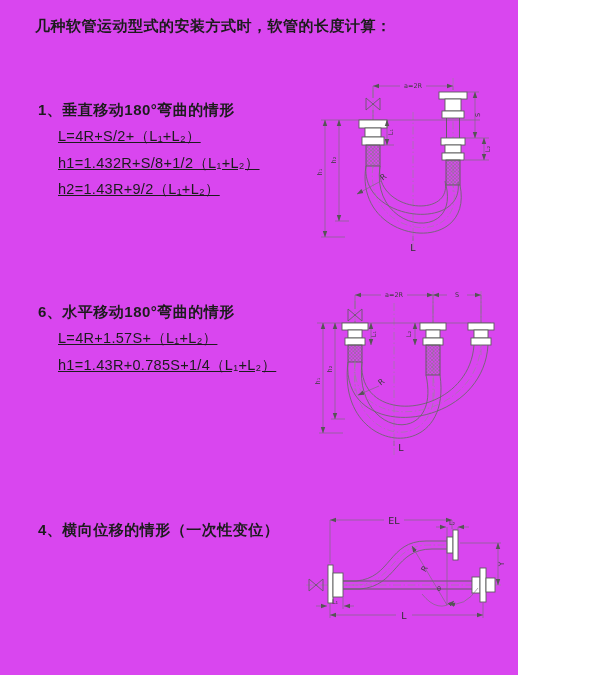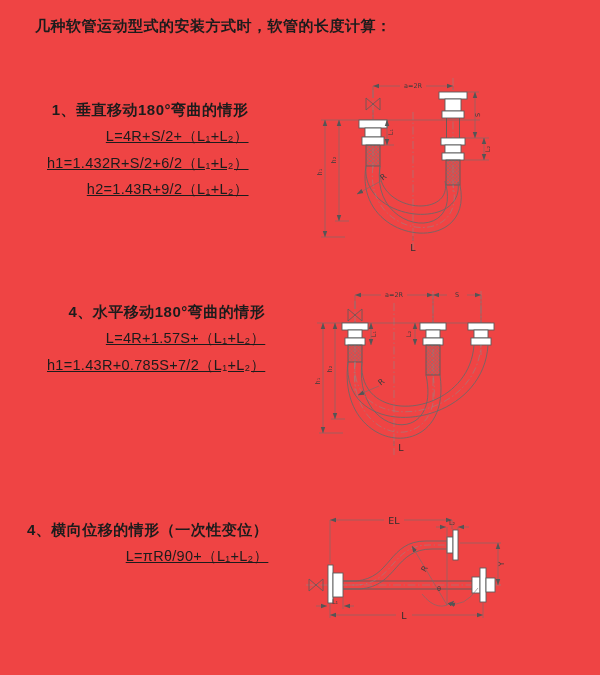--- a/index.html
+++ b/index.html
@@ -1,21 +1,21 @@
 <!DOCTYPE html>
 <html><head>
 <meta charset="utf-8">
 <style>
   html,body{margin:0;padding:0;background:#ffffff;}
   body{width:600px;height:675px;position:relative;overflow:hidden;
        font-family:"Liberation Sans","DejaVu Sans",sans-serif;color:#1c1c1c;}
-  .page{position:absolute;left:0;top:0;width:600px;height:675px;background:#ef4444;}
+  .page{position:absolute;left:0;top:0;width:518px;height:675px;background:#d946ef;}
   .title{position:absolute;left:35px;top:17px;width:550px;font-size:15px;
          font-weight:bold;letter-spacing:.5px;}
-  .sec{position:absolute;left:27px;text-align:right;}
+  .sec{position:absolute;left:38px;}
   .heading{font-size:15px;font-weight:bold;letter-spacing:.5px;height:22px;}
   .formula{font-size:14.5px;margin-left:20px;height:26.5px;line-height:26.5px;
            letter-spacing:.3px;white-space:nowrap;text-decoration:underline;}
   svg.diag{position:absolute;overflow:visible;}
   .ln{stroke:#5c5c5c;stroke-width:.9;fill:none;}
   .cv{stroke:#686868;stroke-width:.85;fill:none;}
   .th{stroke:#6f6f6f;stroke-width:.6;fill:none;}
   .cl{stroke:#8d8d8d;stroke-width:.55;fill:none;stroke-dasharray:8 2.5 1.5 2.5;}
   .cvd{stroke:#8d8d8d;stroke-width:.55;fill:none;stroke-dasharray:7 2.5 1.5 2.5;}
   .fit{fill:#ffffff;stroke:#5c5c5c;stroke-width:.9;}
@@ -27,33 +27,32 @@
 </head>
 <body>
 
 <div class="page">
 
   <div class="title">几种软管运动型式的安装方式时，软管的长度计算：</div>
 
   <div class="sec" style="top:101px">
     <div class="heading">1、垂直移动180°弯曲的情形</div>
     <div class="formula">L=4R+S/2+（L₁+L₂）</div>
-    <div class="formula">h1=1.432R+S/2+6/2（L₁+L₂）</div>
+    <div class="formula">h1=1.432R+S/8+1/2（L₁+L₂）</div>
     <div class="formula">h2=1.43R+9/2（L₁+L₂）</div>
   </div>
 
   <div class="sec" style="top:303px">
-    <div class="heading">4、水平移动180°弯曲的情形</div>
+    <div class="heading">6、水平移动180°弯曲的情形</div>
     <div class="formula">L=4R+1.57S+（L₁+L₂）</div>
-    <div class="formula">h1=1.43R+0.785S+7/2（L₁+L₂）</div>
+    <div class="formula">h1=1.43R+0.785S+1/4（L₁+L₂）</div>
   </div>
 
   <div class="sec" style="top:521px">
     <div class="heading">4、横向位移的情形（一次性变位）</div>
-    <div class="formula">L=πRθ/90+（L₁+L₂）</div>
   </div>
 
   <svg class="diag" style="left:315px;top:70px" width="285" height="195" viewBox="0 0 285 195">
     <defs>
       <marker id="m1" viewBox="0 0 8 8" refX="7.6" refY="4" markerWidth="6.5" markerHeight="6.5" markerUnits="userSpaceOnUse" orient="auto-start-reverse">
           <path d="M0,1.2 L8,4 L0,6.8 z"></path>
         </marker>
       <pattern id="hp1" width="3.5" height="3.5" patternUnits="userSpaceOnUse">
         <path d="M0 3.5 L3.5 0 M0 0 L3.5 3.5" stroke="#7a7a7a" stroke-width="0.5"></path>
       </pattern>

